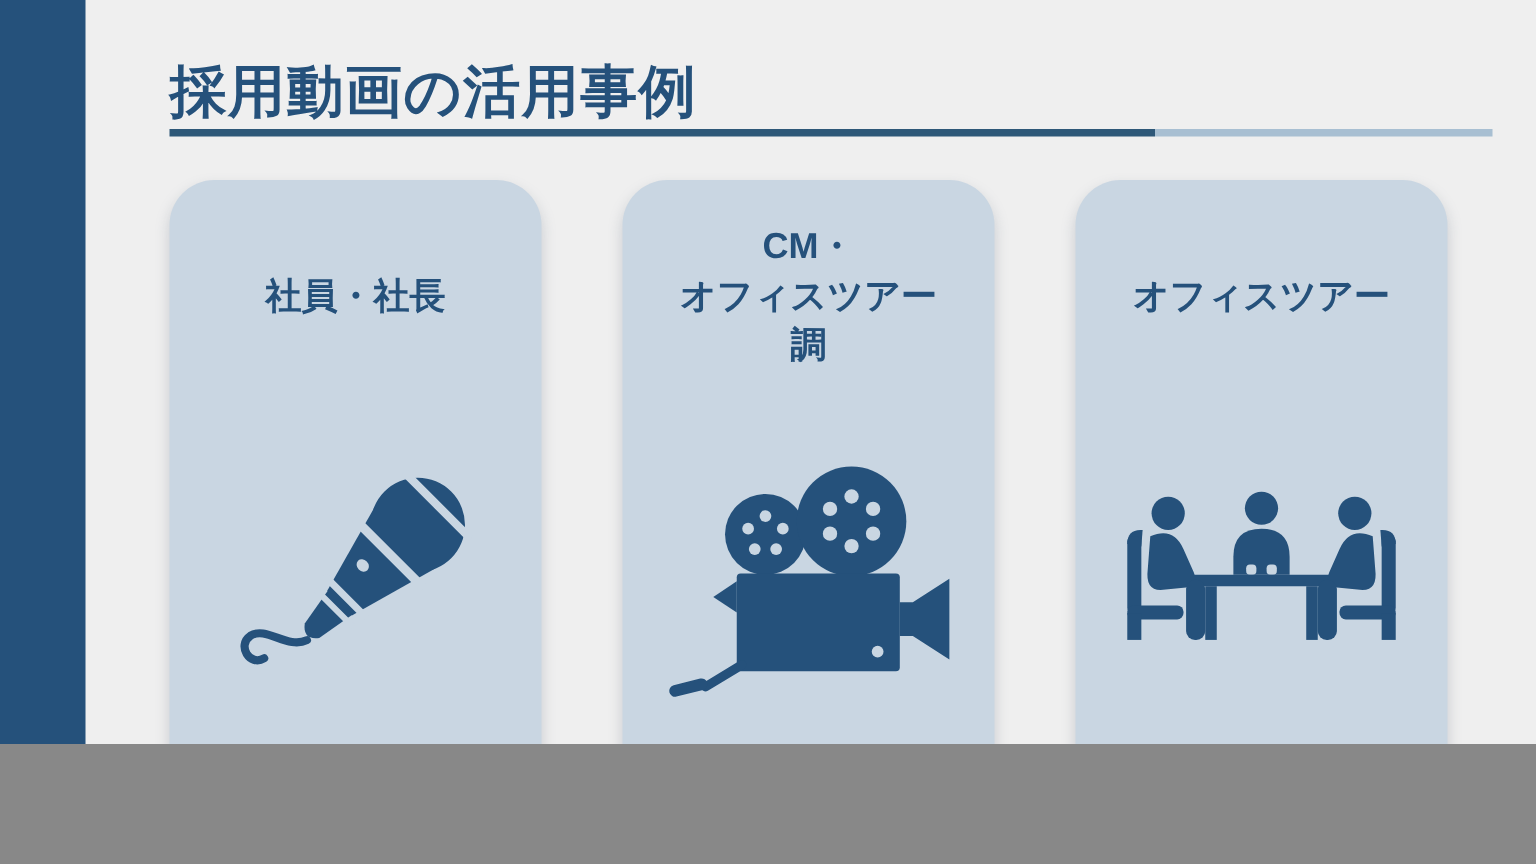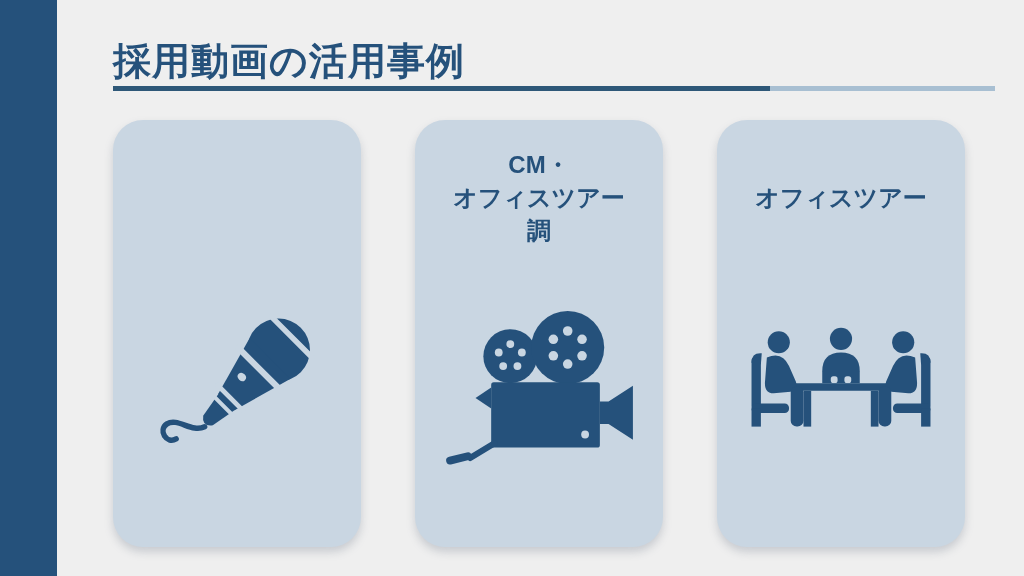--- a/index.html
+++ b/index.html
@@ -1,18 +1,18 @@
 <!DOCTYPE html>
 <html><head>
 <meta charset="utf-8">
 <style>
   html,body{margin:0;padding:0;background:#888;}
   .slide{
     position:relative;
-    width:1024px;height:576px;
+    width:1024px;height:496px;
     background:#EFEFEF;
     overflow:hidden;
     font-family:"Liberation Sans", sans-serif;
   }
   .left-bar{
     position:absolute;left:0;top:0;width:57px;height:576px;
     background:#25517B;
   }
   .title{
     position:absolute;left:113px;top:36px;
@@ -55,20 +55,21 @@
   <div class="left-bar"></div>
 
   <div class="title">採用動画の活用事例</div>
   <div class="underline primary"></div>
   <div class="underline secondary"></div>
 
   <div class="cards">
 
     <div class="card">
       <div class="card-label">
+        <span>社員・社長</span>
       </div>
       <div class="card-icon">
         <svg width="178" height="205" viewBox="0 0 260 300">
           <g transform="rotate(45 130 150)">
 
             <circle class="ic" cx="130" cy="64" r="46"></circle>
             <path class="ic" d="M88,82 L172,82 L147,172 L113,172 Z"></path>
             <path class="ic" d="M113,170 L147,170 L140,210 Q130,223 120,210 Z"></path>
 
             <rect class="cut" x="84" y="33" width="92" height="8" rx="4"></rect>

